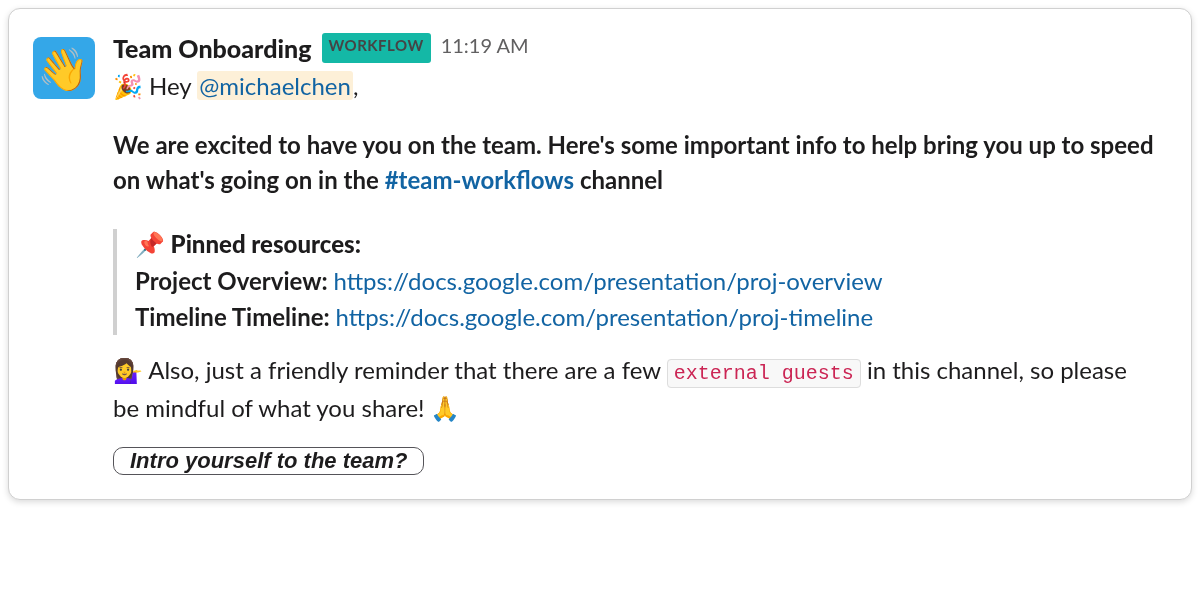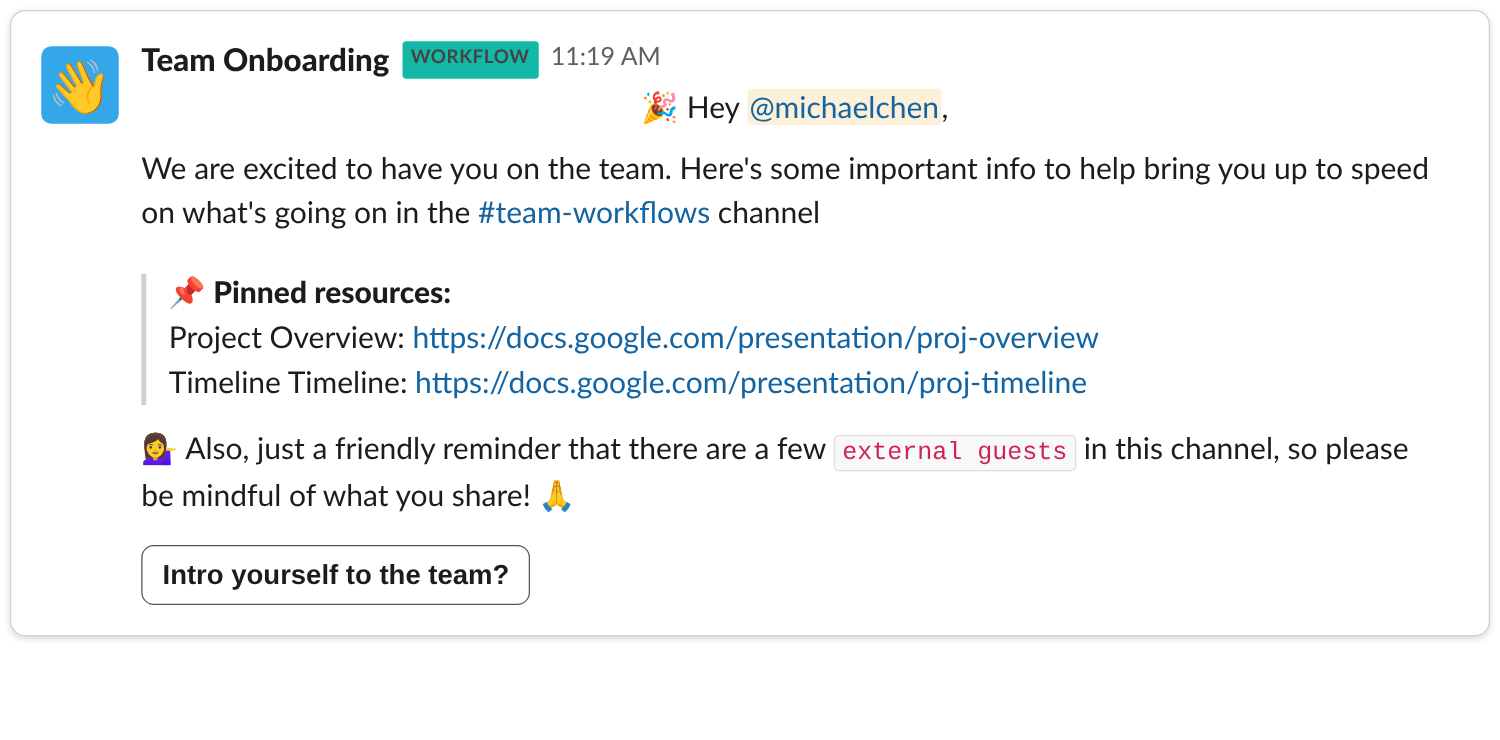--- a/index.html
+++ b/index.html
@@ -62,25 +62,25 @@
     .timestamp {
       color: #616061;
       font-size: 20px;
     }
     .body-text {
       font-size: 24px;
       line-height: 1.45;
       color: #1d1c1d;
     }
     .greeting {
-      margin-bottom: 14px;
-      text-align: center;
+      margin-bottom: 24px;
     }
     .intro-para {
       margin-bottom: 16px;
+      font-weight: bold;
     }
     .mention {
       color: #1264a3;
       background: #fdf0d8;
       border-radius: 3px;
       padding: 0 2px;
     }
     .channel-link {
       color: #1264a3;
       text-decoration: none;
@@ -96,21 +96,21 @@
       color: #1d1c1d;
       margin-bottom: 4px;
       margin-top: 32px;
     }
     .resource-line {
       font-size: 24px;
       line-height: 1.5;
       color: #1d1c1d;
     }
     .resource-label {
-      font-weight: 400;
+      font-weight: 700;
     }
     .resource-url {
       color: #1264a3;
       text-decoration: none;
     }
     .reminder-para {
       font-size: 24px;
       line-height: 1.55;
       color: #1d1c1d;
       margin-bottom: 20px;
@@ -125,22 +125,23 @@
       padding: 2px 6px;
     }
     .action-button {
       display: inline-block;
       border: 1px solid #555459;
       border-radius: 10px;
       background: #fff;
       font-size: 22px;
       font-weight: 800;
       color: #1d1c1d;
-      padding: 10px 16px;
+      padding: 0 16px;
       cursor: pointer;
+      font-style: italic;
     }
     .emoji {
       font-size: 24px;
     }
   </style>
 </head>
 <body>
 
 <div class="card">
 

